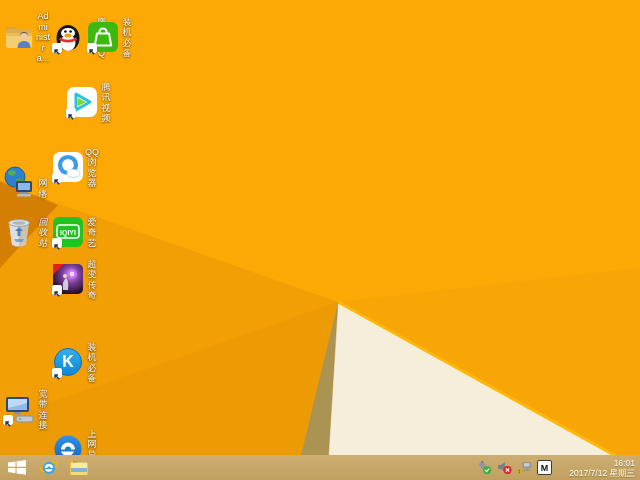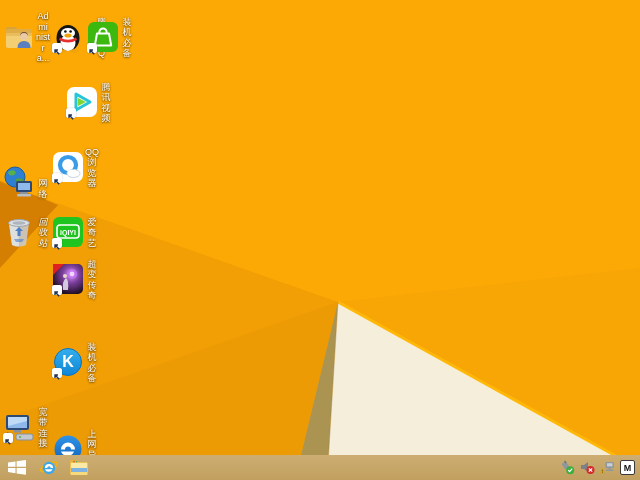--- a/index.html
+++ b/index.html
@@ -115,21 +115,21 @@
         <ellipse cx="17" cy="8" rx="6.5" ry="1.8" fill="#AEB5BC"></ellipse>
         <path d="M13,16 l4,-4 l4,4 h-2.5 v5 h-3 v-5 Z" fill="#3B78C8" opacity="0.9"></path>
         <path d="M12,24 h10 l-2,3 h-6 Z" fill="#3B78C8" opacity="0.55"></path>
       </svg>
     </span>
     <span class="lbl">回收站</span>
   </div>
 
 
 
-  <div class="dicon" style="left:2px;top:395px;">
+  <div class="dicon" style="left:2px;top:377px;">
     <span class="art">
       <svg width="34" height="34" viewBox="0 0 34 34">
         <rect x="4" y="5" width="23" height="15" rx="2" fill="#2C4A74"></rect>
         <rect x="6" y="7" width="19" height="11" fill="#8FB9EA"></rect>
         <path d="M6,7 h19 v4 l-19,5 Z" fill="#BFDAF5"></path>
         <rect x="12" y="20" width="7" height="2.5" fill="#8C9299"></rect>
         <rect x="14" y="24" width="17" height="6" rx="2" fill="#C2C8CE" stroke="#8A9097" stroke-width="1"></rect>
         <circle cx="18" cy="27" r="1" fill="#58B04A"></circle>
         <path d="M8,23 q-4,4 3,6" stroke="#6E7press6" stroke-width="0" fill="none"></path>
         <path d="M6,22 q-3,5 5,7" stroke="#707780" stroke-width="1.2" fill="none"></path>
@@ -355,14 +355,18 @@
         <rect x="5.5" y="2" width="8.5" height="6" rx="1" fill="#8F969C"></rect>
         <rect x="7" y="3.2" width="5.5" height="3.2" fill="#C9CfD4"></rect>
         <rect x="8.5" y="8" width="2.5" height="1.5" fill="#8F969C"></rect>
         <rect x="6" y="9.5" width="7.5" height="1.5" rx="0.7" fill="#8F969C"></rect>
         <polygon points="4,13 0.5,13 2.25,8.6" fill="#F4C20D" stroke="#C79A06" stroke-width="0.5"></polygon>
         <rect x="1.9" y="9.8" width="0.8" height="1.8" fill="#5A4300"></rect>
         <rect x="1.9" y="12" width="0.8" height="0.8" fill="#5A4300"></rect>
       </svg>
     </span>
     <span id="ime-box">M</span>
+    <div id="clock">
+      <div>16:01</div>
+      <div>2017/7/12 星期三</div>
+    </div>
   </div>
 </div>
 
 </body></html>

